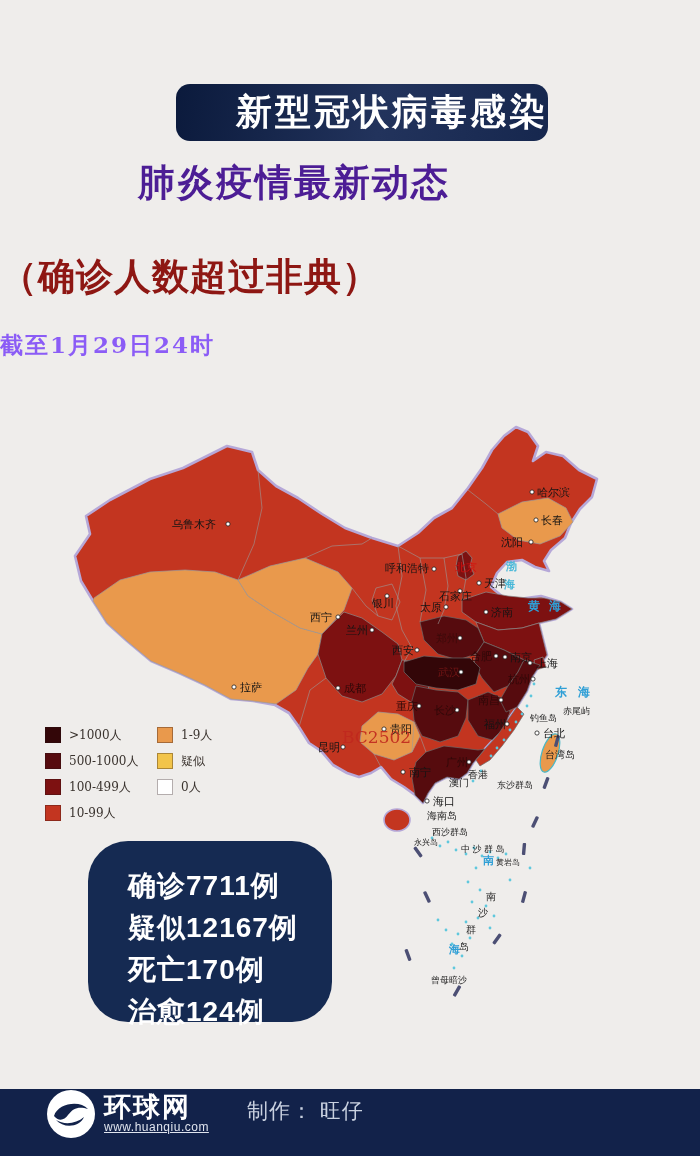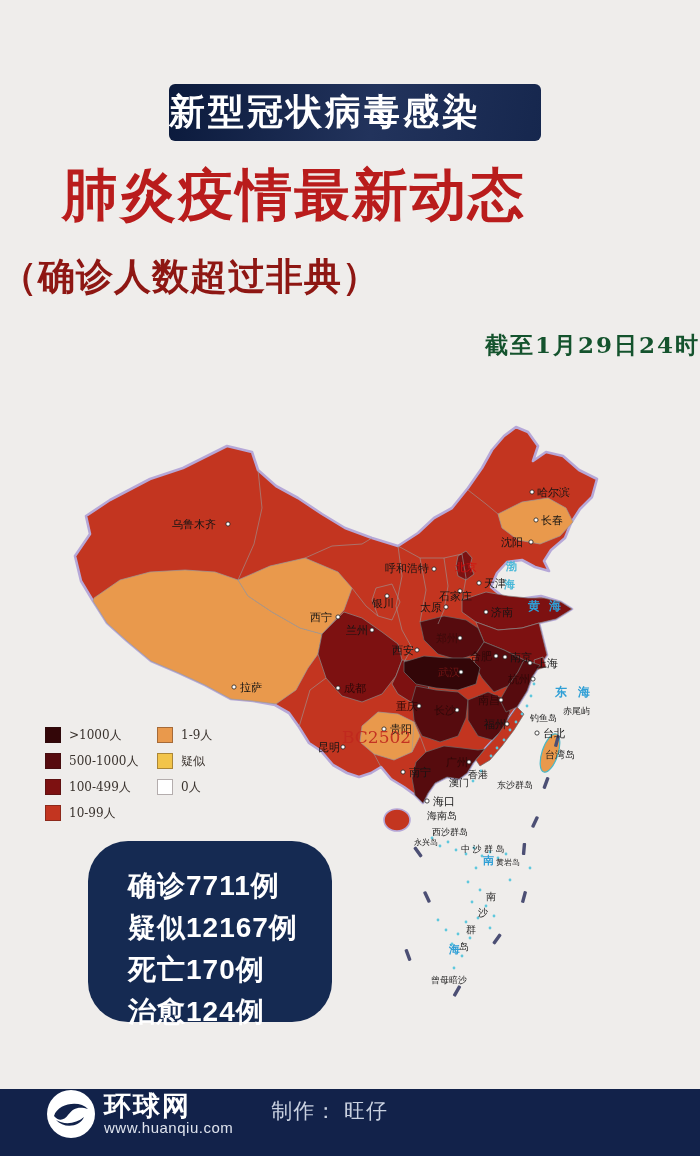--- a/index.html
+++ b/index.html
@@ -1,51 +1,51 @@
 <!DOCTYPE html>
 <html><head>
 <meta charset="utf-8">
 <style>
   html,body{margin:0;padding:0;}
   body{width:700px;height:1156px;position:relative;overflow:hidden;
        background:#efedeb;font-family:"Liberation Sans",sans-serif;}
   .abs{position:absolute;}
   
-  .banner{left:169px;top:84px;width:372px;height:57px;border-radius:6px;
+  .banner{left:176px;top:84px;width:372px;height:57px;border-radius:14px;
     background:linear-gradient(100deg,#0b1a3c 0%,#22335c 55%,#16274e 100%);
-    display:flex;align-items:center;justify-content:flex-start;}
+    display:flex;align-items:center;justify-content:flex-end;}
   .banner span{color:#fff;font-size:36px;font-weight:900;letter-spacing:3px;}
   .title{left:0;top:158px;width:588px;text-align:center;
-    font-size:56px;font-weight:900;color:#b91c1c;letter-spacing:2px;}
+    font-size:37px;font-weight:900;color:#4c1d95;letter-spacing:2px;}
   .subtitle{left:0;top:252px;width:700px;text-align:left;
     font-size:37px;font-weight:900;color:#8e1713;letter-spacing:1px;}
-  .asof{left:0;top:330px;width:700px;text-align:right;
+  .asof{left:0;top:330px;width:700px;text-align:left;
     font-family:"DejaVu Serif",serif;font-size:23px;font-weight:bold;
-    color:#14532d;letter-spacing:2px;}
+    color:#8b5cf6;letter-spacing:2px;}
   
   #map{left:0;top:408px;width:700px;height:612px;}
   
   .legend{left:45px;top:722px;width:210px;height:104px;
     display:flex;flex-direction:column;flex-wrap:wrap;align-content:flex-start;}
   .legend .row{display:flex;align-items:center;height:26px;width:112px;}
   .legend .row.c2{width:96px;}
   .legend .sw{width:14px;height:14px;margin-right:8px;flex:0 0 auto;
     border:1px solid rgba(40,20,20,.35);}
   .legend .lb{font-family:"DejaVu Serif",serif;font-size:12px;color:#3a332e;white-space:nowrap;}
   
   .stats{left:88px;top:841px;width:244px;height:181px;border-radius:40px;
     background:#152a52;color:#fff;padding:24px 0 15px 40px;box-sizing:border-box;}
   .stats .line{font-size:28px;font-weight:900;line-height:42px;letter-spacing:1px;}
   
   .footer{left:0;top:1089px;width:700px;height:67px;background:#12224a;
     display:flex;align-items:flex-start;}
   .logo{margin-left:46px;display:flex;align-items:center;}
   .logo-text{margin-left:8px;color:#fff;}
   .logo-name{font-size:27px;font-weight:900;letter-spacing:2px;line-height:26px;}
-  .logo-url{font-size:15px;letter-spacing:.5px;color:#dfe4ee;}
+  .logo-url{font-size:12px;letter-spacing:.5px;color:#dfe4ee;text-decoration:underline;}
   .credit,.source{color:#c9d1e0;font-size:21px;letter-spacing:1px;margin-top:8px;}
   .credit{margin-left:38px;}
   .source{margin-left:42px;}
 </style>
 </head>
 <body>
 
 <div class="abs banner">
   <span>新型冠状病毒感染</span>
 </div>

